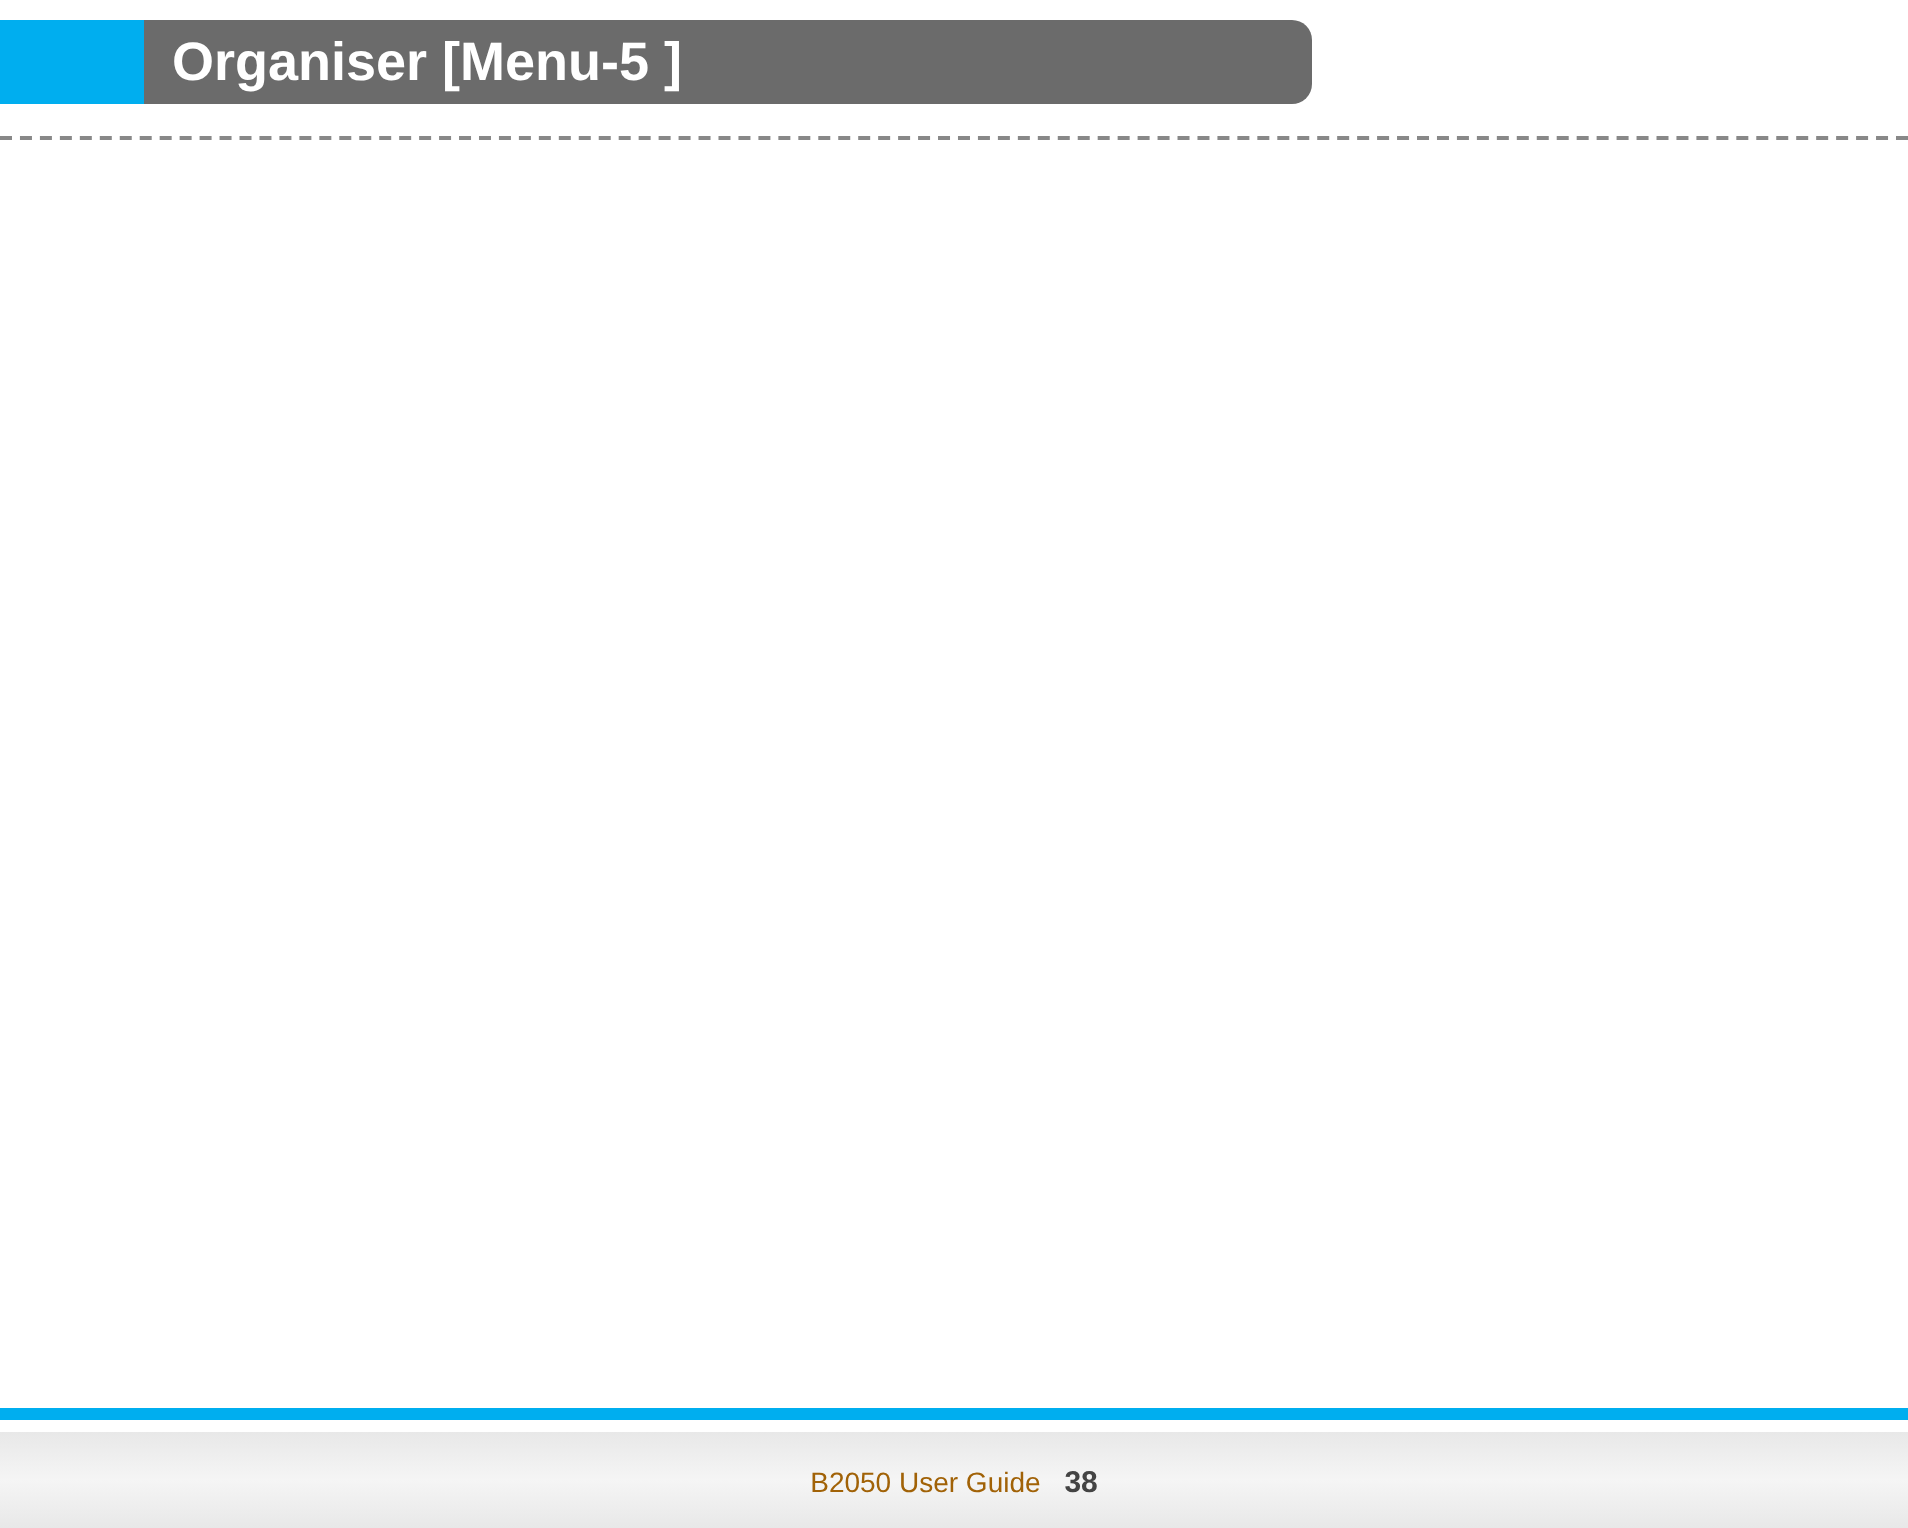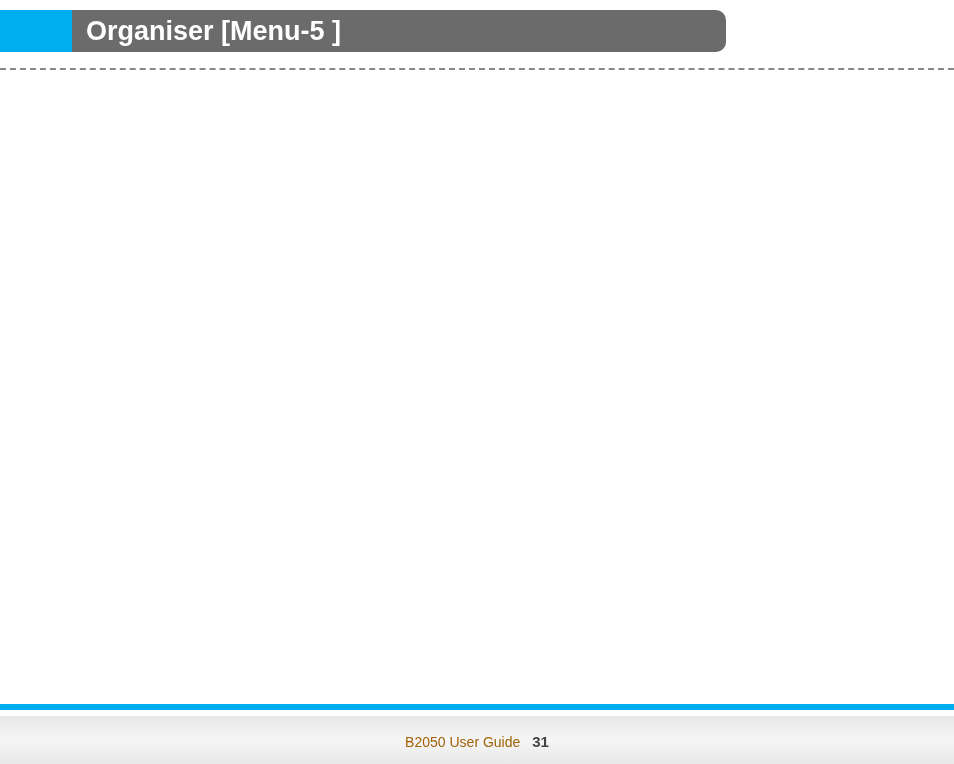--- a/index.html
+++ b/index.html
@@ -23,21 +23,21 @@
     top: 0;
     left: 0;
     width: 72px;
     height: 42px;
     background: #00aeef;
   }
   .title-bar {
     position: absolute;
     top: 0;
     left: 72px;
-    width: 654px;
+    width: 584px;
     height: 42px;
     background: #6b6b6b;
     border-top-right-radius: 10px;
     border-bottom-right-radius: 10px;
     display: flex;
     align-items: center;
     padding-left: 14px;
   }
   .title-text {
     color: #ffffff;
@@ -92,14 +92,14 @@
     <span class="title-text">Organiser [Menu-5 ]</span>
   </div>
 </div>
 
 <div class="dashed-line"></div>
 
 <div class="footer-band"></div>
 
 <div class="footer-text-row">
   <span class="footer-label">B2050 User Guide</span>
-  <span class="page-num">31</span>
+  <span class="page-num">38</span>
 </div>
 
 </body></html>

